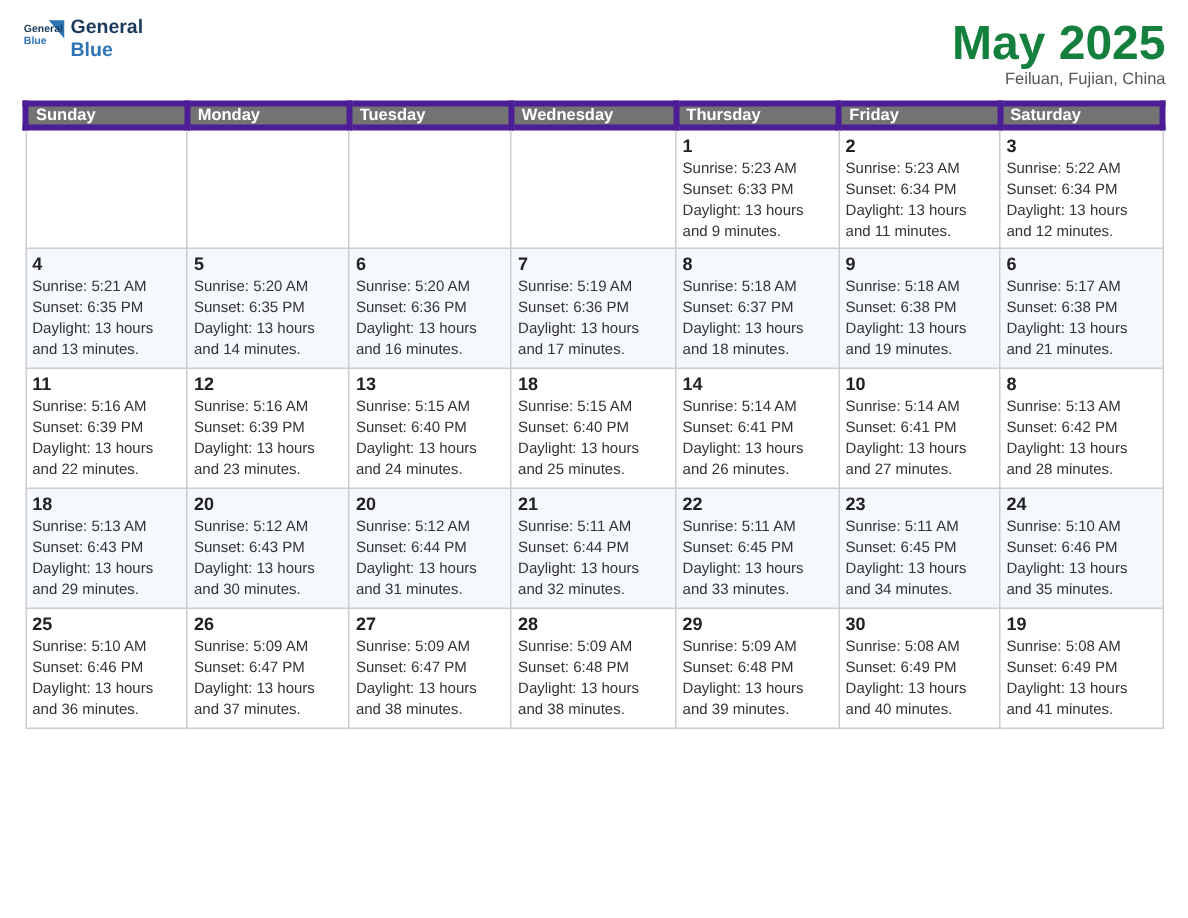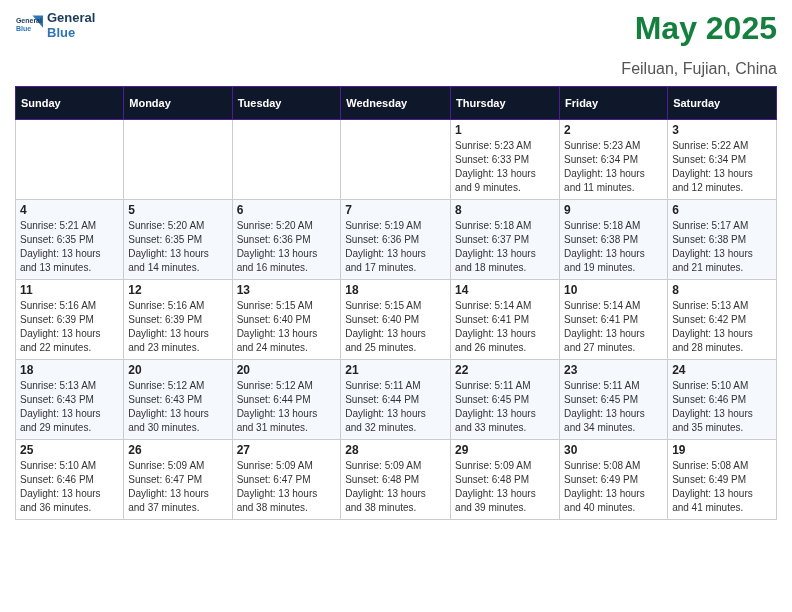--- a/index.html
+++ b/index.html
@@ -16,53 +16,52 @@
       padding: 10px 15px;
     }
     .header {
       display: flex;
       justify-content: space-between;
       align-items: flex-start;
       margin-bottom: 8px;
     }
     .logo {
       display: flex;
-      align-items: flex-end;
+      align-items: flex-start;
     }
     .logo-icon {
       width: 28px;
       height: 28px;
       margin-right: 4px;
     }
     .title-section {
       text-align: right;
     }
     .month-title {
       font-size: 32px;
       font-weight: bold;
       color: #15803d;
     }
     .subtitle {
-      font-size: 16px;
+      font-size: 11px;
       color: #555;
-      margin-top: 13px;
     }
     .calendar {
       width: 100%;
       border-collapse: collapse;
       font-size: 10px;
     }
     .calendar th {
-      background-color: #0f172a;
+      background-color: #737373;
       color: white;
       text-align: left;
-      padding: 10px 5px;
+      padding: 0 5px;
       font-size: 11px;
       font-weight: bold;
-      border: 1px solid #4c1d95;
+      border: 4px solid #4c1d95;
     }
     .calendar td {
       border: 1px solid #ccc;
       vertical-align: top;
       padding: 3px 4px;
       height: 80px;
       width: 113px;
       background: #fff;
     }
     .calendar tr:nth-child(even) td {

